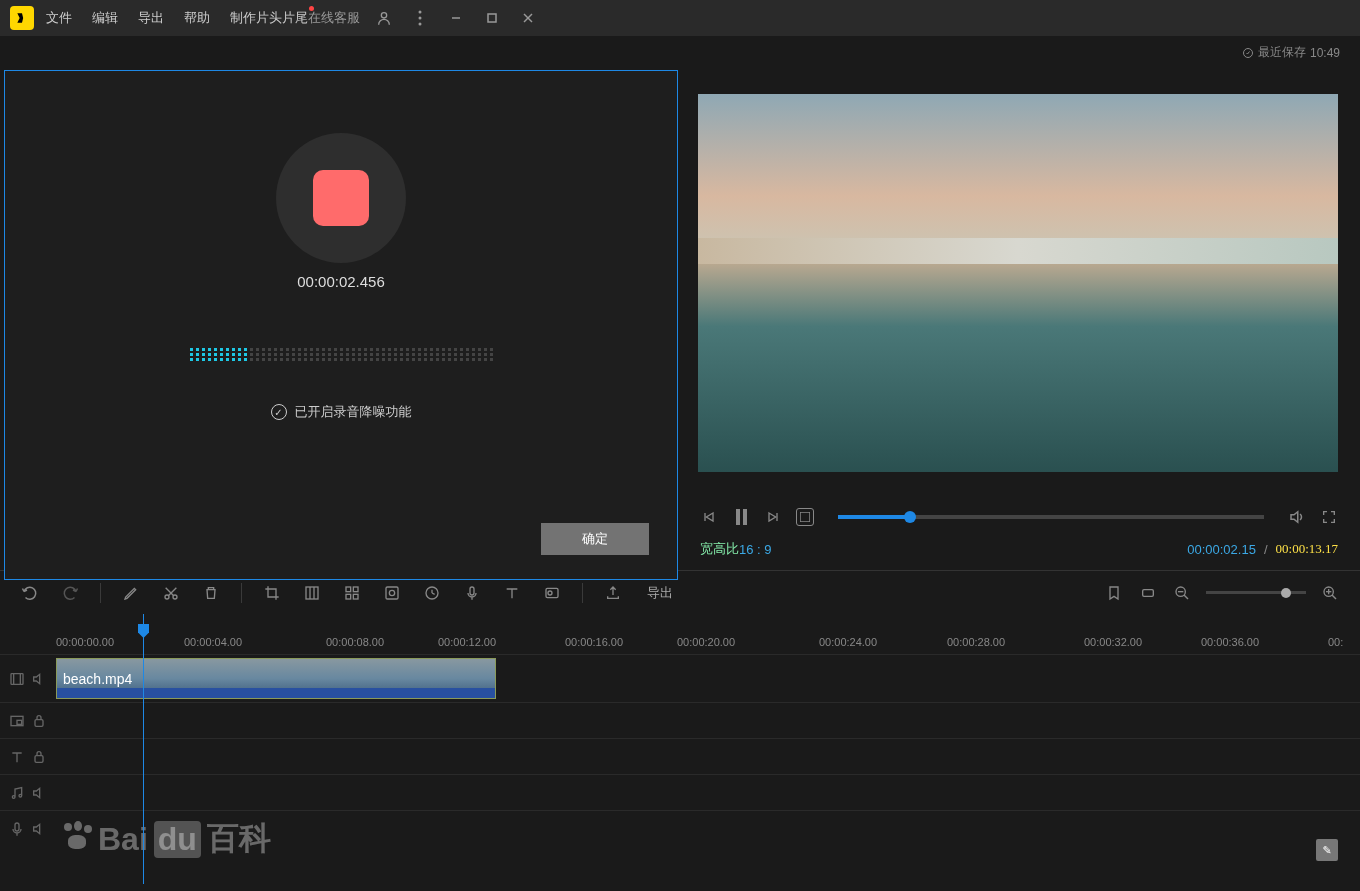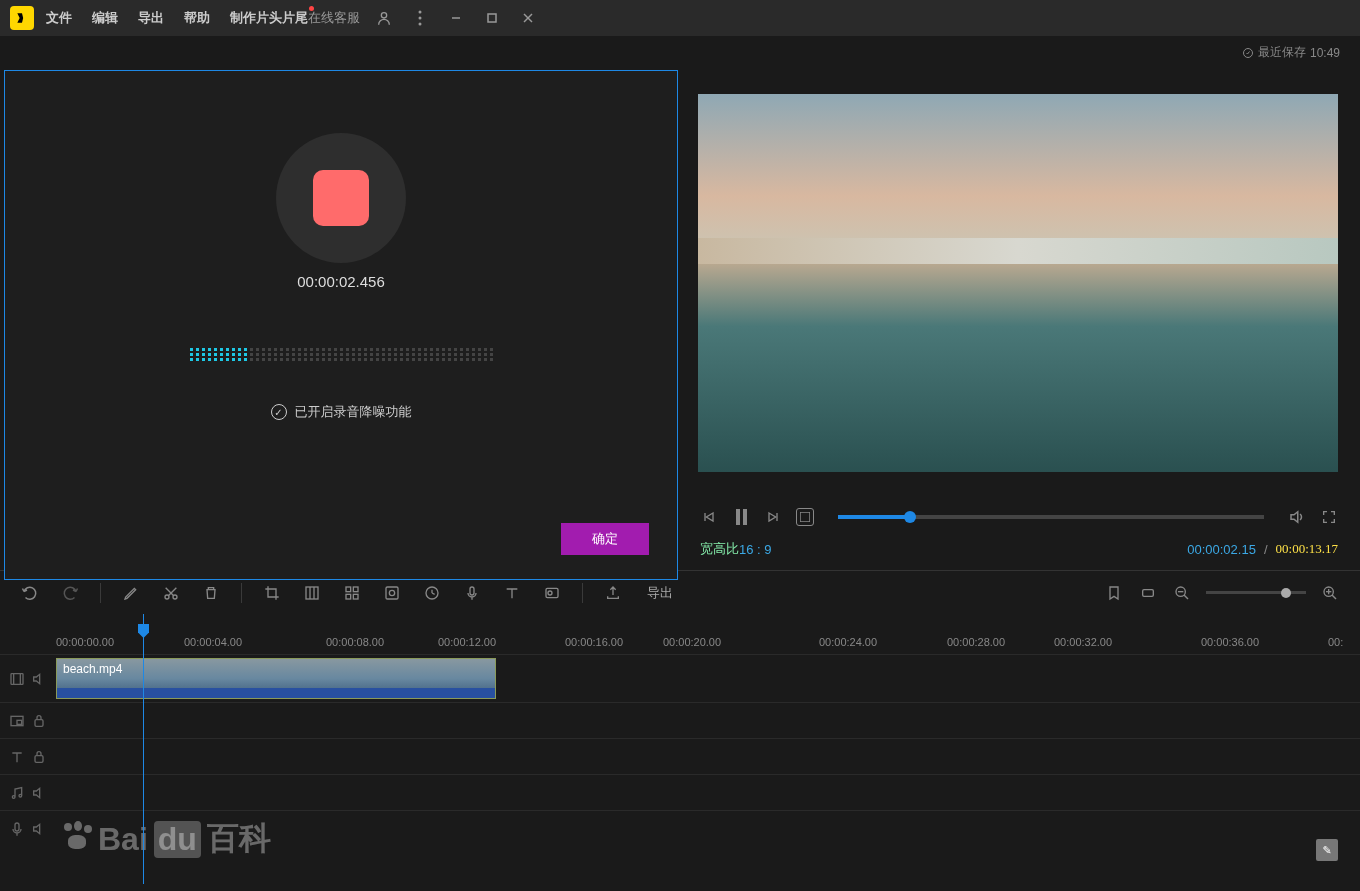--- a/index.html
+++ b/index.html
@@ -2,21 +2,21 @@
 <html><head>
 <meta charset="utf-8">
 <style>
 * { margin: 0; padding: 0; box-sizing: border-box; font-family: "Microsoft YaHei", -apple-system, sans-serif; }
 body { width: 1360px; height: 891px; background: #1a1a1a; color: #ccc; overflow: hidden; position: relative; }
 
 
 .titlebar { height: 36px; background: #2a2a2a; display: flex; align-items: center; padding: 0 10px; font-size: 13px; }
 .logo { width: 24px; height: 24px; background: #ffd700; border-radius: 4px; display: flex; align-items: center; justify-content: center; color: #000; font-weight: bold; margin-right: 12px; }
 .menu { display: flex; gap: 20px; }
-.menu-item { cursor: pointer; color: #ccc; position: relative; font-weight: bold; }
+.menu-item { cursor: pointer; color: #ccc; position: relative; }
 .red-dot::after { content: ''; position: absolute; top: -3px; right: -6px; width: 5px; height: 5px; background: #ff4444; border-radius: 50%; }
 .title-center { flex: 1; text-align: center; color: #999; }
 .title-right { display: flex; align-items: center; gap: 12px; color: #999; }
 .win-btn { width: 24px; height: 24px; display: flex; align-items: center; justify-content: center; cursor: pointer; }
 
 
 .save-status { position: absolute; top: 44px; right: 20px; font-size: 12px; color: #888; display: flex; align-items: center; gap: 4px; }
 
 
 .upper { display: flex; height: 512px; padding: 0; }
@@ -25,21 +25,21 @@
 .dialog { width: 674px; height: 510px; margin: 34px 0 0 4px; border: 1px solid #1e88e5; background: #1e1e1e; display: flex; flex-direction: column; align-items: center; position: relative; }
 .rec-outer { width: 130px; height: 130px; border-radius: 50%; background: #2e2e2e; display: flex; align-items: center; justify-content: center; margin-top: 62px; }
 .rec-inner { width: 56px; height: 56px; background: #ff6b6b; border-radius: 10px; }
 .rec-time { margin-top: 10px; font-size: 15px; color: #ddd; }
 .wave { margin-top: 55px; display: flex; gap: 3px; align-items: center; height: 18px; }
 .wave .dots { width: 3px; display: flex; flex-direction: column; gap: 2px; }
 .wave .dots span { width: 3px; height: 3px; background: #444; }
 .wave .dots.active span { background: #1ec8e5; }
 .noise-row { margin-top: 40px; display: flex; align-items: center; gap: 8px; font-size: 13px; color: #ccc; }
 .check-circle { width: 16px; height: 16px; border: 1.5px solid #ccc; border-radius: 50%; display: flex; align-items: center; justify-content: center; font-size: 10px; }
-.confirm-btn { position: absolute; bottom: 24px; right: 28px; width: 88px; height: 32px; background: #a21caf; color: #fff; border: none; font-size: 13px; cursor: pointer; }
+.confirm-btn { position: absolute; bottom: 24px; right: 28px; width: 108px; height: 32px; background: #737373; color: #fff; border: none; font-size: 13px; cursor: pointer; }
 
 
 .preview-wrap { flex: 1; padding: 58px 20px 0 20px; }
 .preview { width: 640px; height: 378px; background: linear-gradient(to bottom, #8ba4b0 0%, #c9a896 20%, #a8b8b5 35%, #d4c4a8 50%, #5a8a8a 55%, #2a5a5a 100%); position: relative; }
 .sky { position: absolute; top: 0; left: 0; right: 0; height: 45%; background: linear-gradient(to bottom, #8fa8b4 0%, #d8b8a0 60%, #c8c8b8 100%); }
 .wave-img { position: absolute; bottom: 0; left: 0; right: 0; height: 55%; background: linear-gradient(to bottom, #b8a890 0%, #4a7878 30%, #2a5050 100%); }
 .city { position: absolute; top: 38%; left: 0; right: 0; height: 12%; background: linear-gradient(to right, #c8b8a0 0%, #d8d8d0 50%, #b8c8c0 100%); }
 
 
 .playback { margin-top: 36px; display: flex; align-items: center; gap: 14px; padding: 0 2px; }
@@ -72,21 +72,21 @@
 .tick { position: absolute; bottom: 6px; font-size: 11px; color: #888; }
 .playhead { position: absolute; top: 0; bottom: -230px; width: 1px; background: #1e88e5; left: 143px; z-index: 5; }
 .playhead::before { content: ''; position: absolute; top: 10px; left: -5px; width: 11px; height: 14px; background: #1e88e5; clip-path: polygon(0 0, 100% 0, 100% 60%, 50% 100%, 0 60%); }
 
 .tracks { position: relative; }
 .track { height: 48px; border-top: 1px solid #2a2a2a; display: flex; align-items: center; position: relative; }
 .track-head { width: 56px; display: flex; align-items: center; justify-content: center; gap: 6px; color: #666; }
 .track-head svg, .track-head .ic { width: 16px; height: 16px; }
 .track.small { height: 36px; }
 
-.clip { position: absolute; left: 56px; top: 3px; bottom: 3px; width: 440px; background: linear-gradient(to bottom, #8898a0 0%, #6888a0 50%, #3a5a7a 100%); border: 1px solid #8a9a5a; display: flex; align-items: flex-start; padding: 3px 6px; font-size: 12px; color: #fff; }
+.clip { position: absolute; left: 56px; top: 3px; bottom: 3px; width: 440px; background: linear-gradient(to bottom, #8898a0 0%, #6888a0 50%, #3a5a7a 100%); border: 1px solid #8a9a5a; display: flex; align-items: center; padding: 3px 6px; font-size: 14px; color: #fff; }
 .clip-audio { position: absolute; left: 0; right: 0; bottom: 0; height: 10px; background: #2850a0; }
 
 .watermark { position: absolute; bottom: 30px; left: 60px; font-size: 32px; font-weight: bold; color: rgba(255,255,255,0.35); font-family: Arial; display: flex; align-items: center; gap: 6px; pointer-events: none; }
 .paw { width: 32px; height: 32px; position: relative; }
 .paw span { position: absolute; background: rgba(255,255,255,0.35); border-radius: 50%; }
 
 .edit-dot { position: absolute; bottom: 30px; right: 22px; width: 22px; height: 22px; background: #777; border-radius: 2px; display: flex; align-items: center; justify-content: center; color: #fff; font-size: 11px; }
 </style>
 </head>
 <body>
@@ -592,24 +592,24 @@
   </div>
 </div>
 
 <div class="timeline-head">
   <div class="playhead"></div>
   <span class="tick" style="left:56px">00:00:00.00</span>
   <span class="tick" style="left:184px">00:00:04.00</span>
   <span class="tick" style="left:326px">00:00:08.00</span>
   <span class="tick" style="left:438px">00:00:12.00</span>
   <span class="tick" style="left:565px">00:00:16.00</span>
-  <span class="tick" style="left:663px">00:00:20.00</span>
+  <span class="tick" style="left:677px">00:00:20.00</span>
   <span class="tick" style="left:819px">00:00:24.00</span>
   <span class="tick" style="left:947px">00:00:28.00</span>
-  <span class="tick" style="left:1054px">00:00:32.00</span>
+  <span class="tick" style="left:1084px">00:00:32.00</span>
   <span class="tick" style="left:1201px">00:00:36.00</span>
   <span class="tick" style="left:1328px">00:</span>
 </div>
 
 <div class="tracks">
   <div class="track">
     <div class="track-head">
       <svg class="ic" viewBox="0 0 24 24" fill="none" stroke="#666" stroke-width="2">
           <rect x="3" y="4" width="18" height="16" rx="1"></rect>
           <line x1="7" y1="4" x2="7" y2="20"></line>

